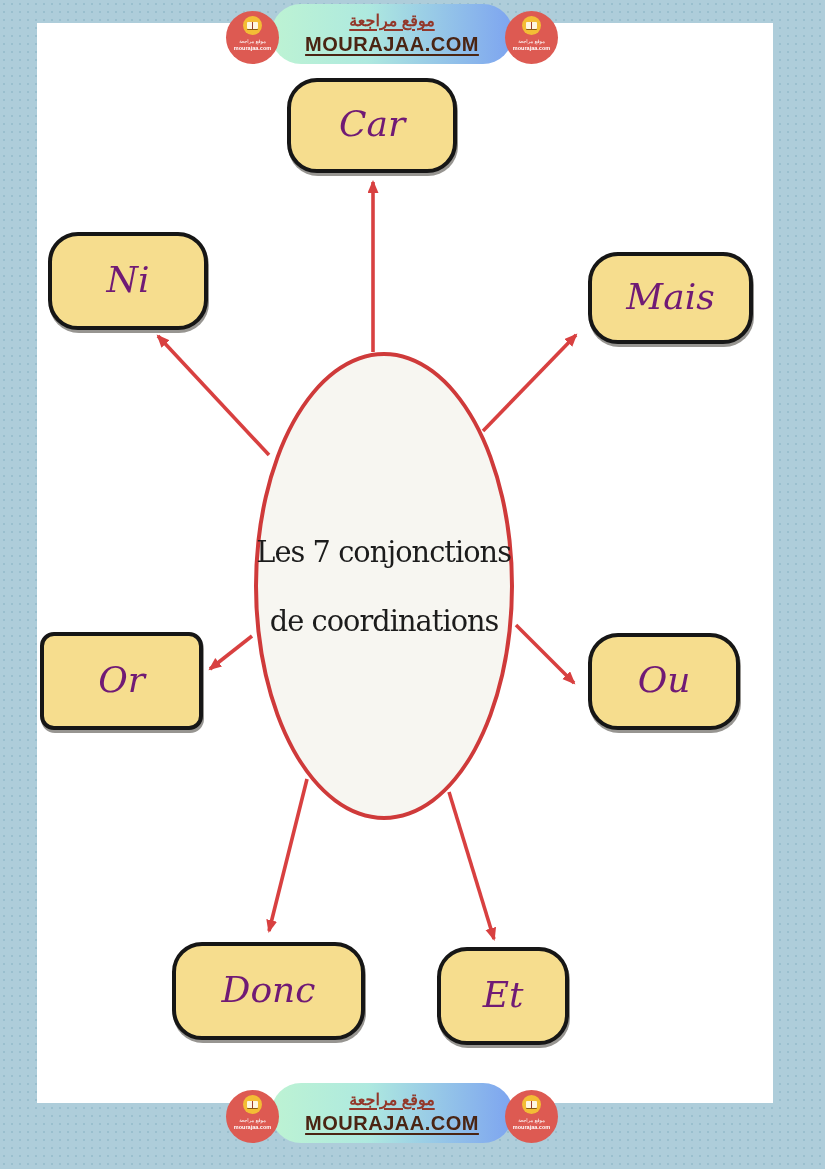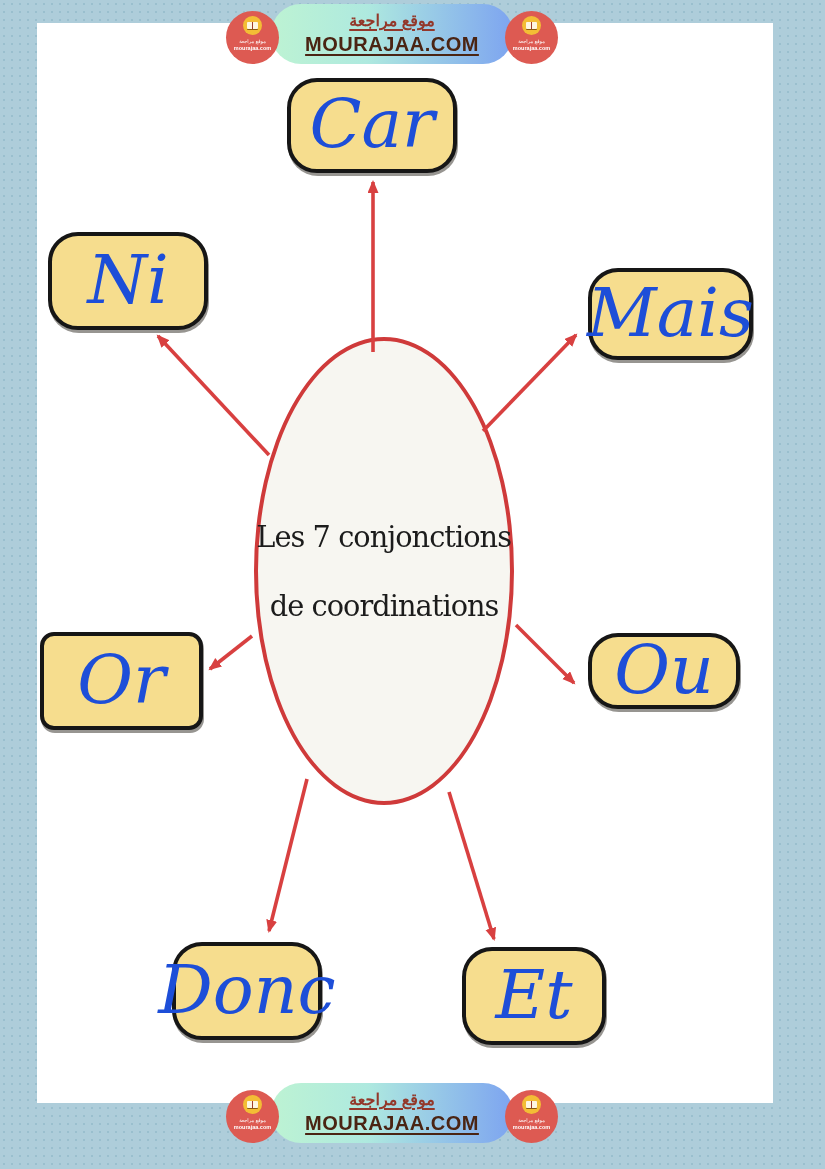--- a/index.html
+++ b/index.html
@@ -45,37 +45,37 @@
   }
   .book{
     width:11px;height:7px;border-radius:1px;
     background:linear-gradient(90deg,#fdf6e2 44%,#a03c2c 44%,#a03c2c 56%,#fdf6e2 56%);
     box-shadow:0 1px 0 #8a5a10;
   }
   .logo-ar{font-size:5px;color:#ffffff;margin-top:4px;line-height:1.1;}
   .logo-url{font-size:5.5px;color:#ffffff;font-weight:bold;line-height:1.1;}
   
   .center-ellipse{
-    position:absolute;left:254px;top:337px;width:260px;height:468px;
+    position:absolute;left:254px;top:352px;width:260px;height:468px;
     border:4px solid #cf3a3a;border-radius:50%;background:#f7f6f1;
     box-sizing:border-box;
     display:flex;flex-direction:column;justify-content:center;align-items:center;
     gap:34px;
   }
   .center-line{
     font-family:"DejaVu Serif",serif;font-size:30px;color:#1c1c1c;
     letter-spacing:-1px;white-space:nowrap;transform:scaleX(.96);
   }
   .node{
     position:absolute;background:#f6dd8e;border:4px solid #161616;border-radius:30px;
     box-sizing:border-box;display:flex;align-items:center;justify-content:center;
     box-shadow:1px 3px 0 rgba(25,20,10,.45);
   }
   .node-label{
-    font-family:"DejaVu Serif",serif;font-style:italic;font-size:68px;color:#1d4ed8;
+    font-family:"DejaVu Serif",serif;font-style:italic;font-size:36px;color:#701a75;
     transform:translateY(-2px);
   }
   svg.arrows{position:absolute;left:0;top:0;pointer-events:none;}
 </style>
 </head>
 <body>
 
 <div class="paper"></div>
 
 <div class="center-ellipse">
@@ -99,33 +99,33 @@
     <line x1="449" y1="792" x2="494" y2="939" marker-end="url(#ah)"></line>
   </g>
 </svg>
 
 <div class="node" style="left:287px;top:78px;width:170px;height:95px;">
   <span class="node-label">Car</span>
 </div>
 <div class="node" style="left:48px;top:232px;width:160px;height:98px;justify-content:center;">
   <span class="node-label">Ni</span>
 </div>
-<div class="node" style="left:588px;top:268px;width:165px;height:92px;">
+<div class="node" style="left:588px;top:252px;width:165px;height:92px;">
   <span class="node-label">Mais</span>
 </div>
 <div class="node" style="left:40px;top:632px;width:163px;height:98px;border-radius:14px;">
   <span class="node-label">Or</span>
 </div>
-<div class="node" style="left:588px;top:633px;width:152px;height:76px;">
+<div class="node" style="left:588px;top:633px;width:152px;height:97px;">
   <span class="node-label">Ou</span>
 </div>
-<div class="node" style="left:172px;top:942px;width:150px;height:98px;">
+<div class="node" style="left:172px;top:942px;width:193px;height:98px;">
   <span class="node-label">Donc</span>
 </div>
-<div class="node" style="left:462px;top:947px;width:144px;height:98px;">
+<div class="node" style="left:437px;top:947px;width:132px;height:98px;">
   <span class="node-label">Et</span>
 </div>
 
 <div class="banner banner-top">
   <div class="logo">
     <div class="logo-badge">
         <div class="book"></div>
       </div>
     <div class="logo-ar">موقع مراجعة</div>
     <div class="logo-url">mourajaa.com</div>

